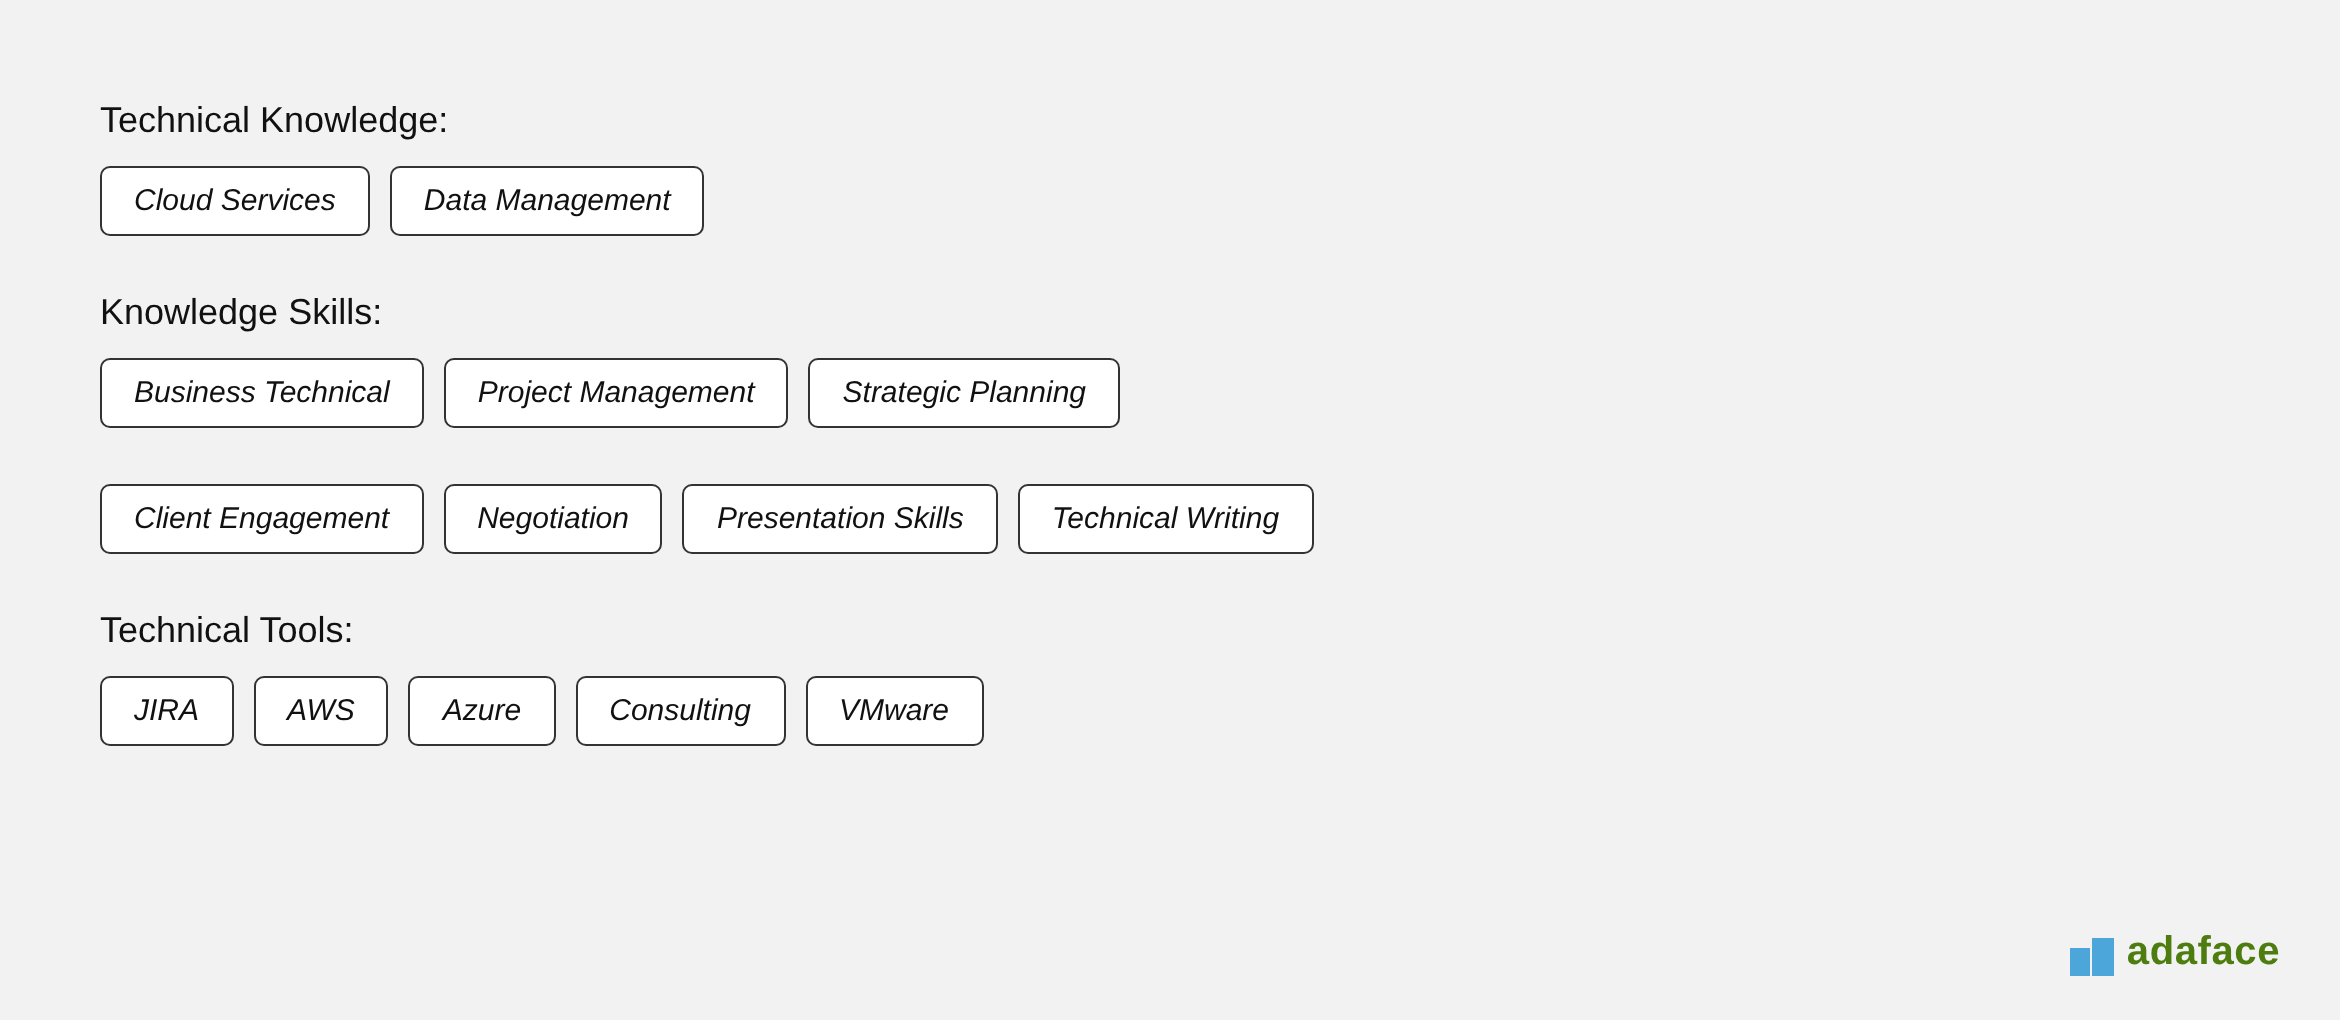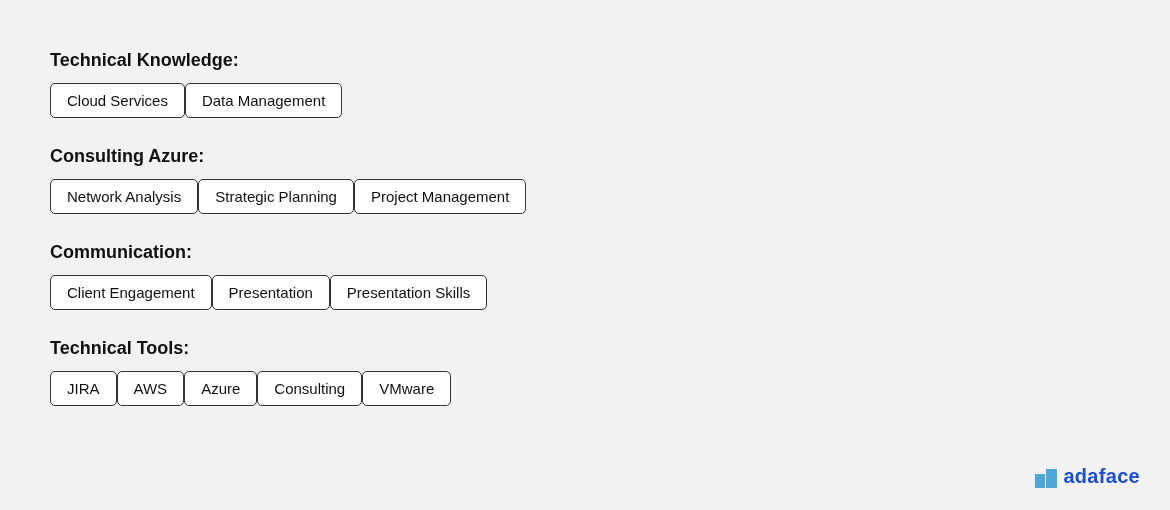--- a/index.html
+++ b/index.html
@@ -28,28 +28,29 @@
     }
 
     .skill-section {
       display: flex;
       flex-direction: column;
       gap: 12px;
     }
 
     .section-title {
       font-size: 18px;
-      font-weight: 700;
+      font-weight: 400;
       color: #111111;
     }
 
     .tags-row {
       display: flex;
       flex-wrap: wrap;
-      gap: 0;
+      gap: 10px;
+      font-style: italic;
     }
 
     .tag {
       display: inline-flex;
       align-items: center;
       justify-content: center;
       padding: 8px 16px;
       border: 1.5px solid #333333;
       border-radius: 5px;
       background-color: #ffffff;
@@ -71,49 +72,49 @@
     .adaface-icon {
       width: 22px;
       height: 22px;
       display: flex;
       align-items: flex-end;
     }
 
     .adaface-text {
       font-size: 20px;
       font-weight: 600;
-      color: #1d4ed8;
+      color: #4d7c0f;
       letter-spacing: 0.3px;
     }
   </style>
 </head>
 <body>
 
 <div class="main-content">
     <div class="skill-section">
       <div class="section-title">Technical Knowledge:</div>
       <div class="tags-row">
         <span class="tag">Cloud Services</span>
         <span class="tag">Data Management</span>
       </div>
     </div>
     <div class="skill-section">
-      <div class="section-title">Consulting Azure:</div>
+      <div class="section-title">Knowledge Skills:</div>
       <div class="tags-row">
-        <span class="tag">Network Analysis</span>
+        <span class="tag">Business Technical</span>
+        <span class="tag">Project Management</span>
         <span class="tag">Strategic Planning</span>
-        <span class="tag">Project Management</span>
       </div>
     </div>
     <div class="skill-section">
-      <div class="section-title">Communication:</div>
       <div class="tags-row">
         <span class="tag">Client Engagement</span>
-        <span class="tag">Presentation</span>
+        <span class="tag">Negotiation</span>
         <span class="tag">Presentation Skills</span>
+        <span class="tag">Technical Writing</span>
       </div>
     </div>
     <div class="skill-section">
       <div class="section-title">Technical Tools:</div>
       <div class="tags-row">
         <span class="tag">JIRA</span>
         <span class="tag">AWS</span>
         <span class="tag">Azure</span>
         <span class="tag">Consulting</span>
         <span class="tag">VMware</span>

